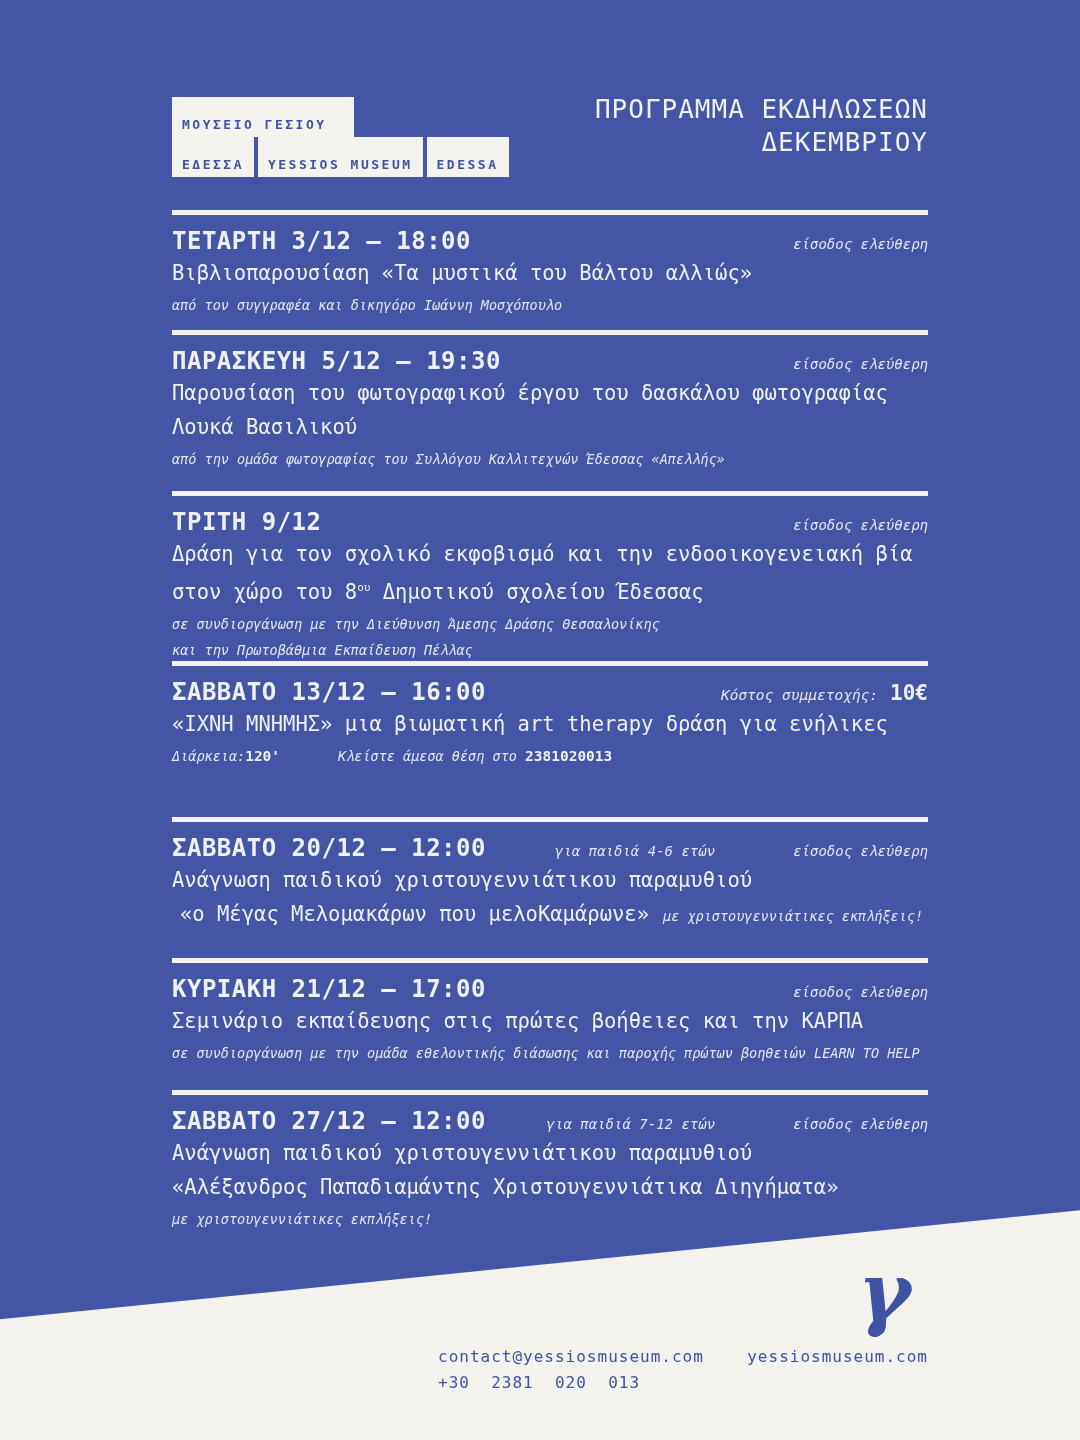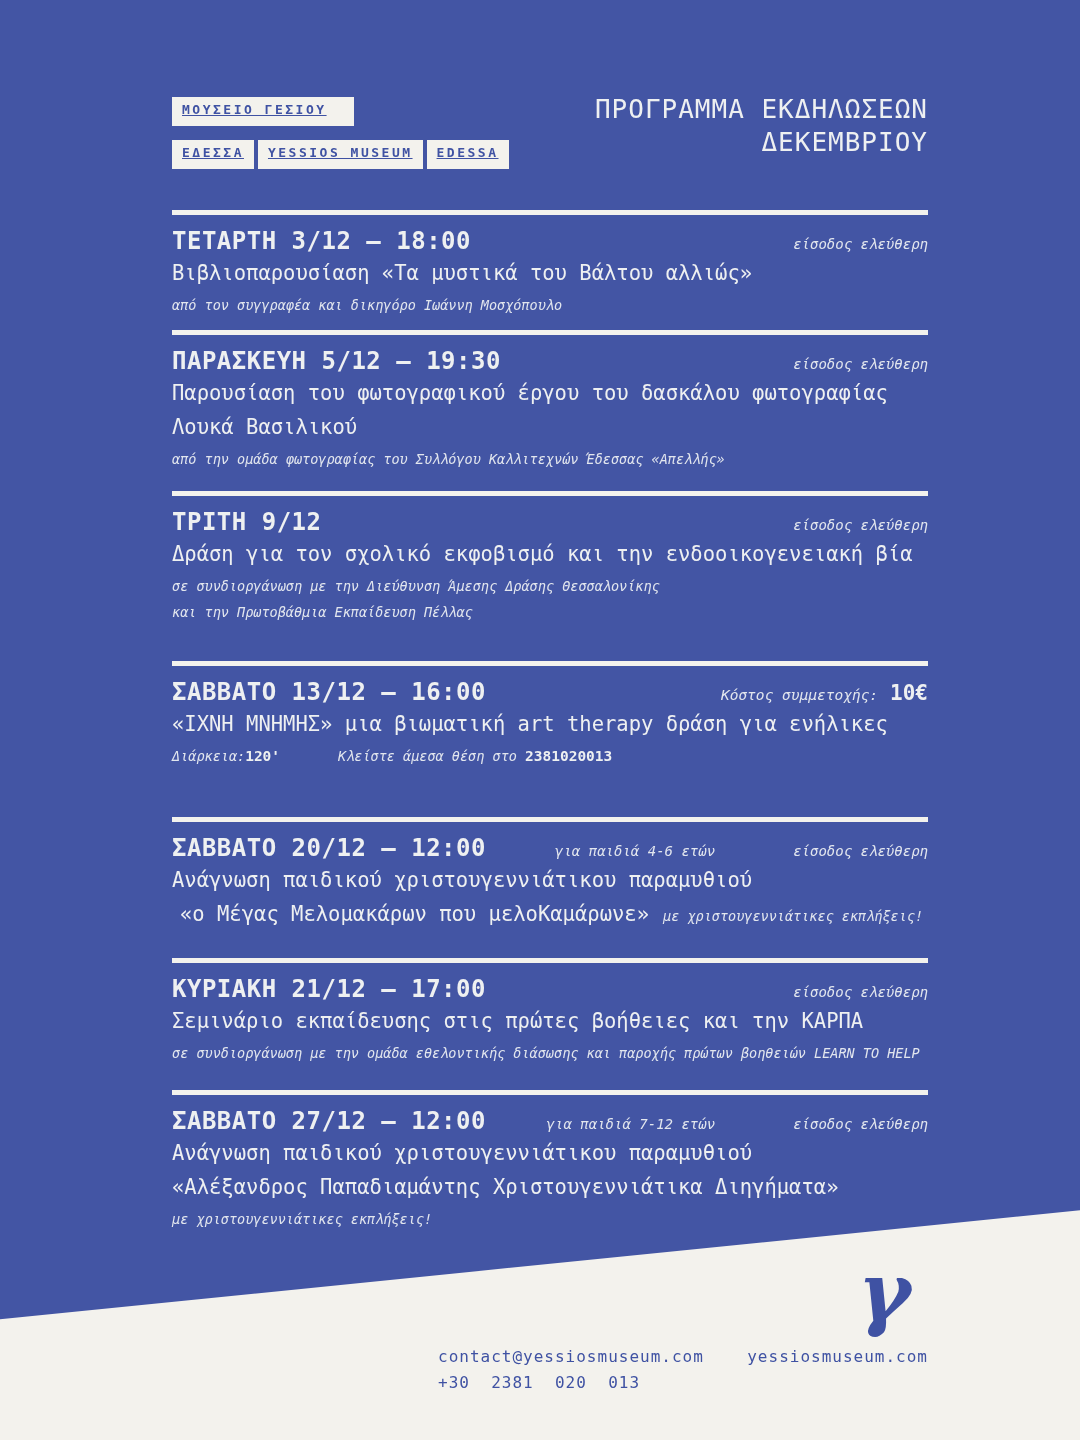--- a/index.html
+++ b/index.html
@@ -7,24 +7,24 @@
     position:relative;width:1080px;height:1440px;overflow:hidden;
     background:var(--bg,#4355a4);
     font-family:"DejaVu Sans Mono","Liberation Mono",monospace;
     --text:#eef0f1;--soft:#e2e6ee;
   }
   
   .brand{position:absolute;left:172px;top:97px;}
   .brand-box{
     box-sizing:border-box;display:inline-block;background:var(--paper,#f3f2ed);
     color:var(--ink,#3f52a3);font-size:13px;font-weight:bold;letter-spacing:2.5px;
-    padding:5px 10px;line-height:15px;height:29px;vertical-align:top;text-decoration:underline;
+    padding:20px 10px;line-height:15px;height:29px;vertical-align:top;
   }
   .brand-box.wide{width:182px;}
-  .brand-row2{margin-top:14px;display:flex;gap:4px;}
+  .brand-row2{margin-top:0;display:flex;gap:4px;}
   
   .prog-title{
     position:absolute;right:152px;top:93px;text-align:right;
     color:var(--text);font-size:26px;line-height:33px;letter-spacing:1px;font-weight:normal;margin:0;
   }
   
   .event{position:absolute;left:172px;width:756px;}
   .rule{height:5px;background:var(--paper,#f3f2ed);}
   .ehead{margin-top:12px;height:29px;display:flex;align-items:baseline;}
   .edate{flex:1;font-weight:bold;font-size:24px;letter-spacing:.5px;color:var(--text);white-space:nowrap;}
@@ -107,20 +107,21 @@
   </section>
 
   <section class="event" style="top:491px">
     <div class="rule"></div>
     <div class="ehead">
       <span class="edate">ΤΡΙΤΗ 9/12</span>
       <span class="enote">είσοδος ελεύθερη</span>
     </div>
     <div class="etitles">
       <div class="title-line">Δράση για τον σχολικό εκφοβισμό και την ενδοοικογενειακή βία</div>
+      <div class="title-line"><span>στον χώρο του 8</span><sup>ου</sup><span> Δημοτικού σχολείου Έδεσσας</span></div>
     </div>
     <div class="esubs">
       <div>σε συνδιοργάνωση με την Διεύθυνση Άμεσης Δράσης Θεσσαλονίκης</div>
       <div>και την Πρωτοβάθμια Εκπαίδευση Πέλλας</div>
     </div>
   </section>
 
   <section class="event" style="top:661px">
     <div class="rule"></div>
     <div class="ehead">

